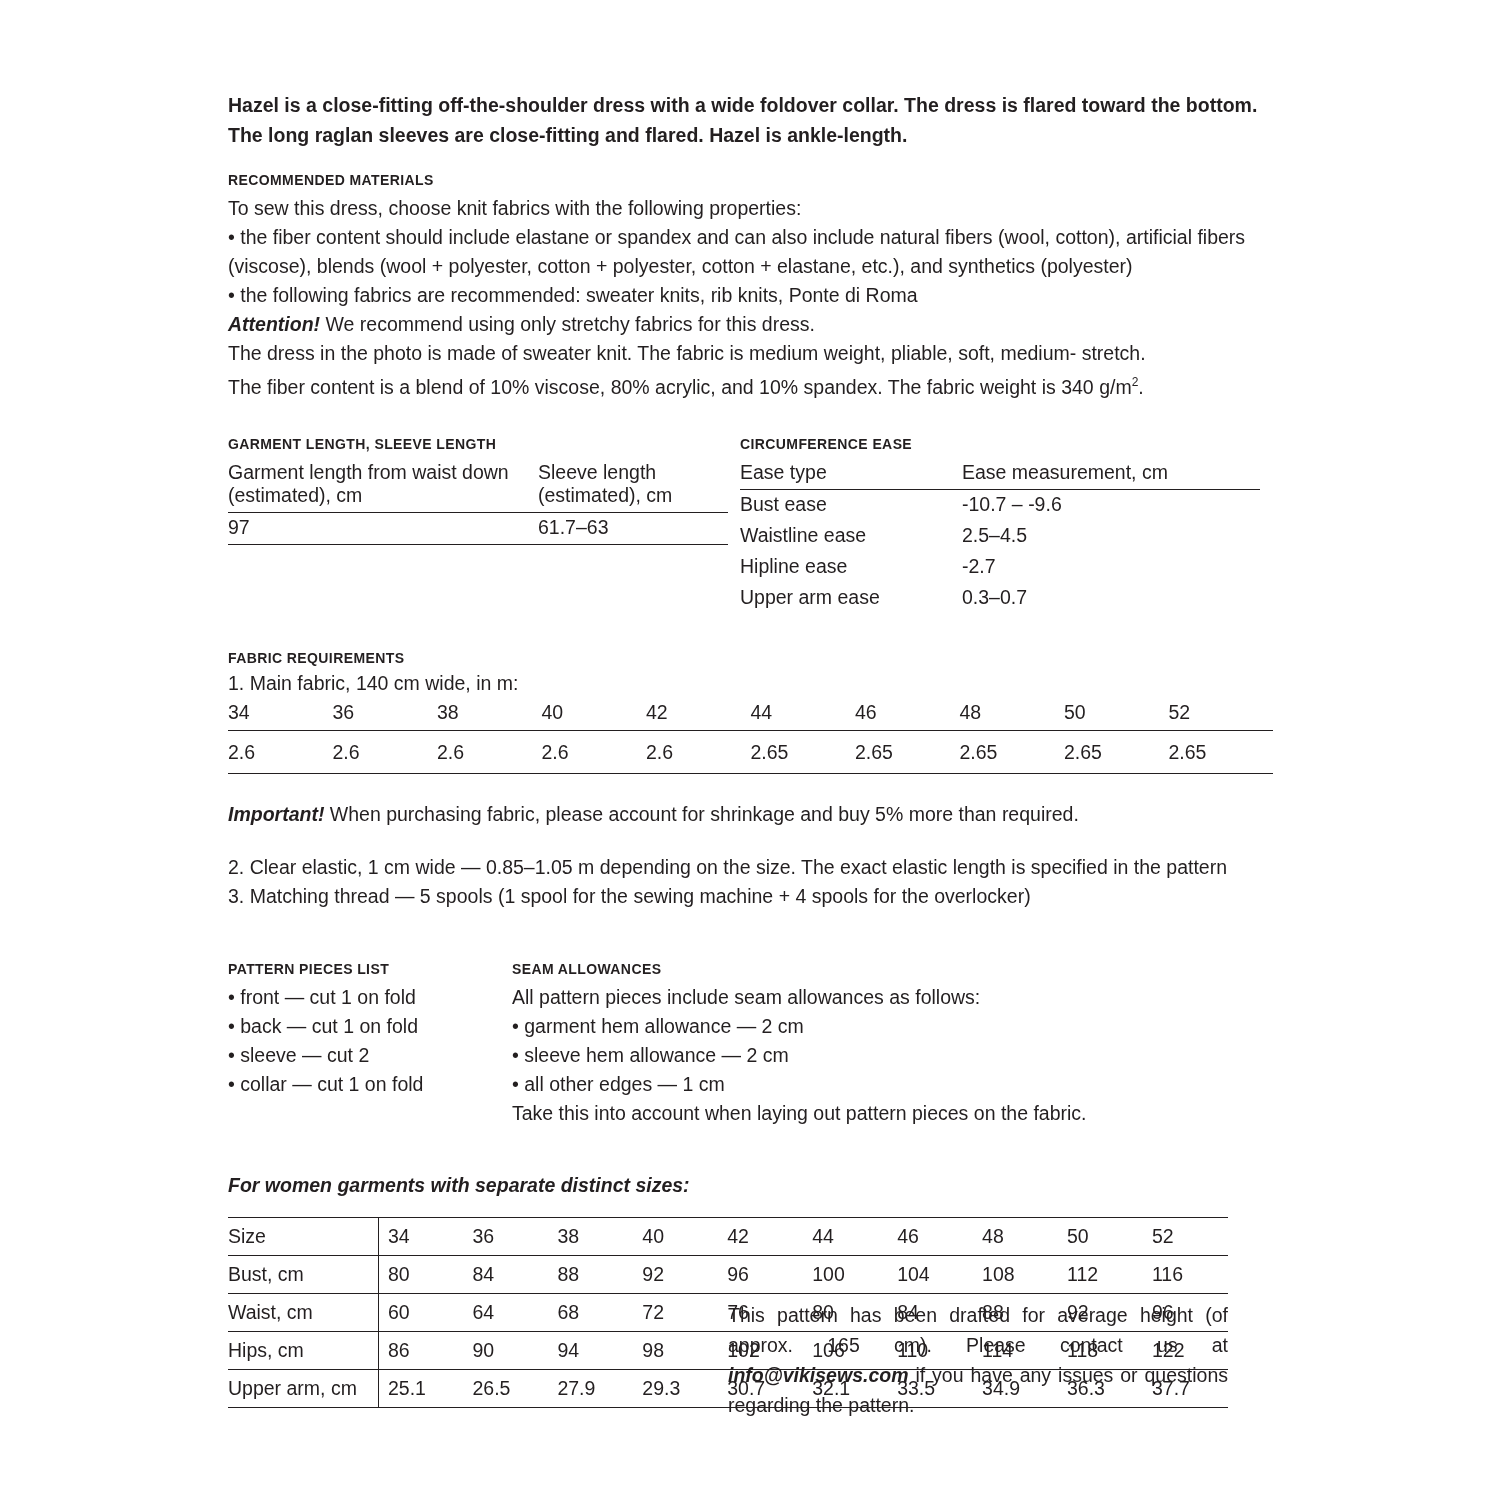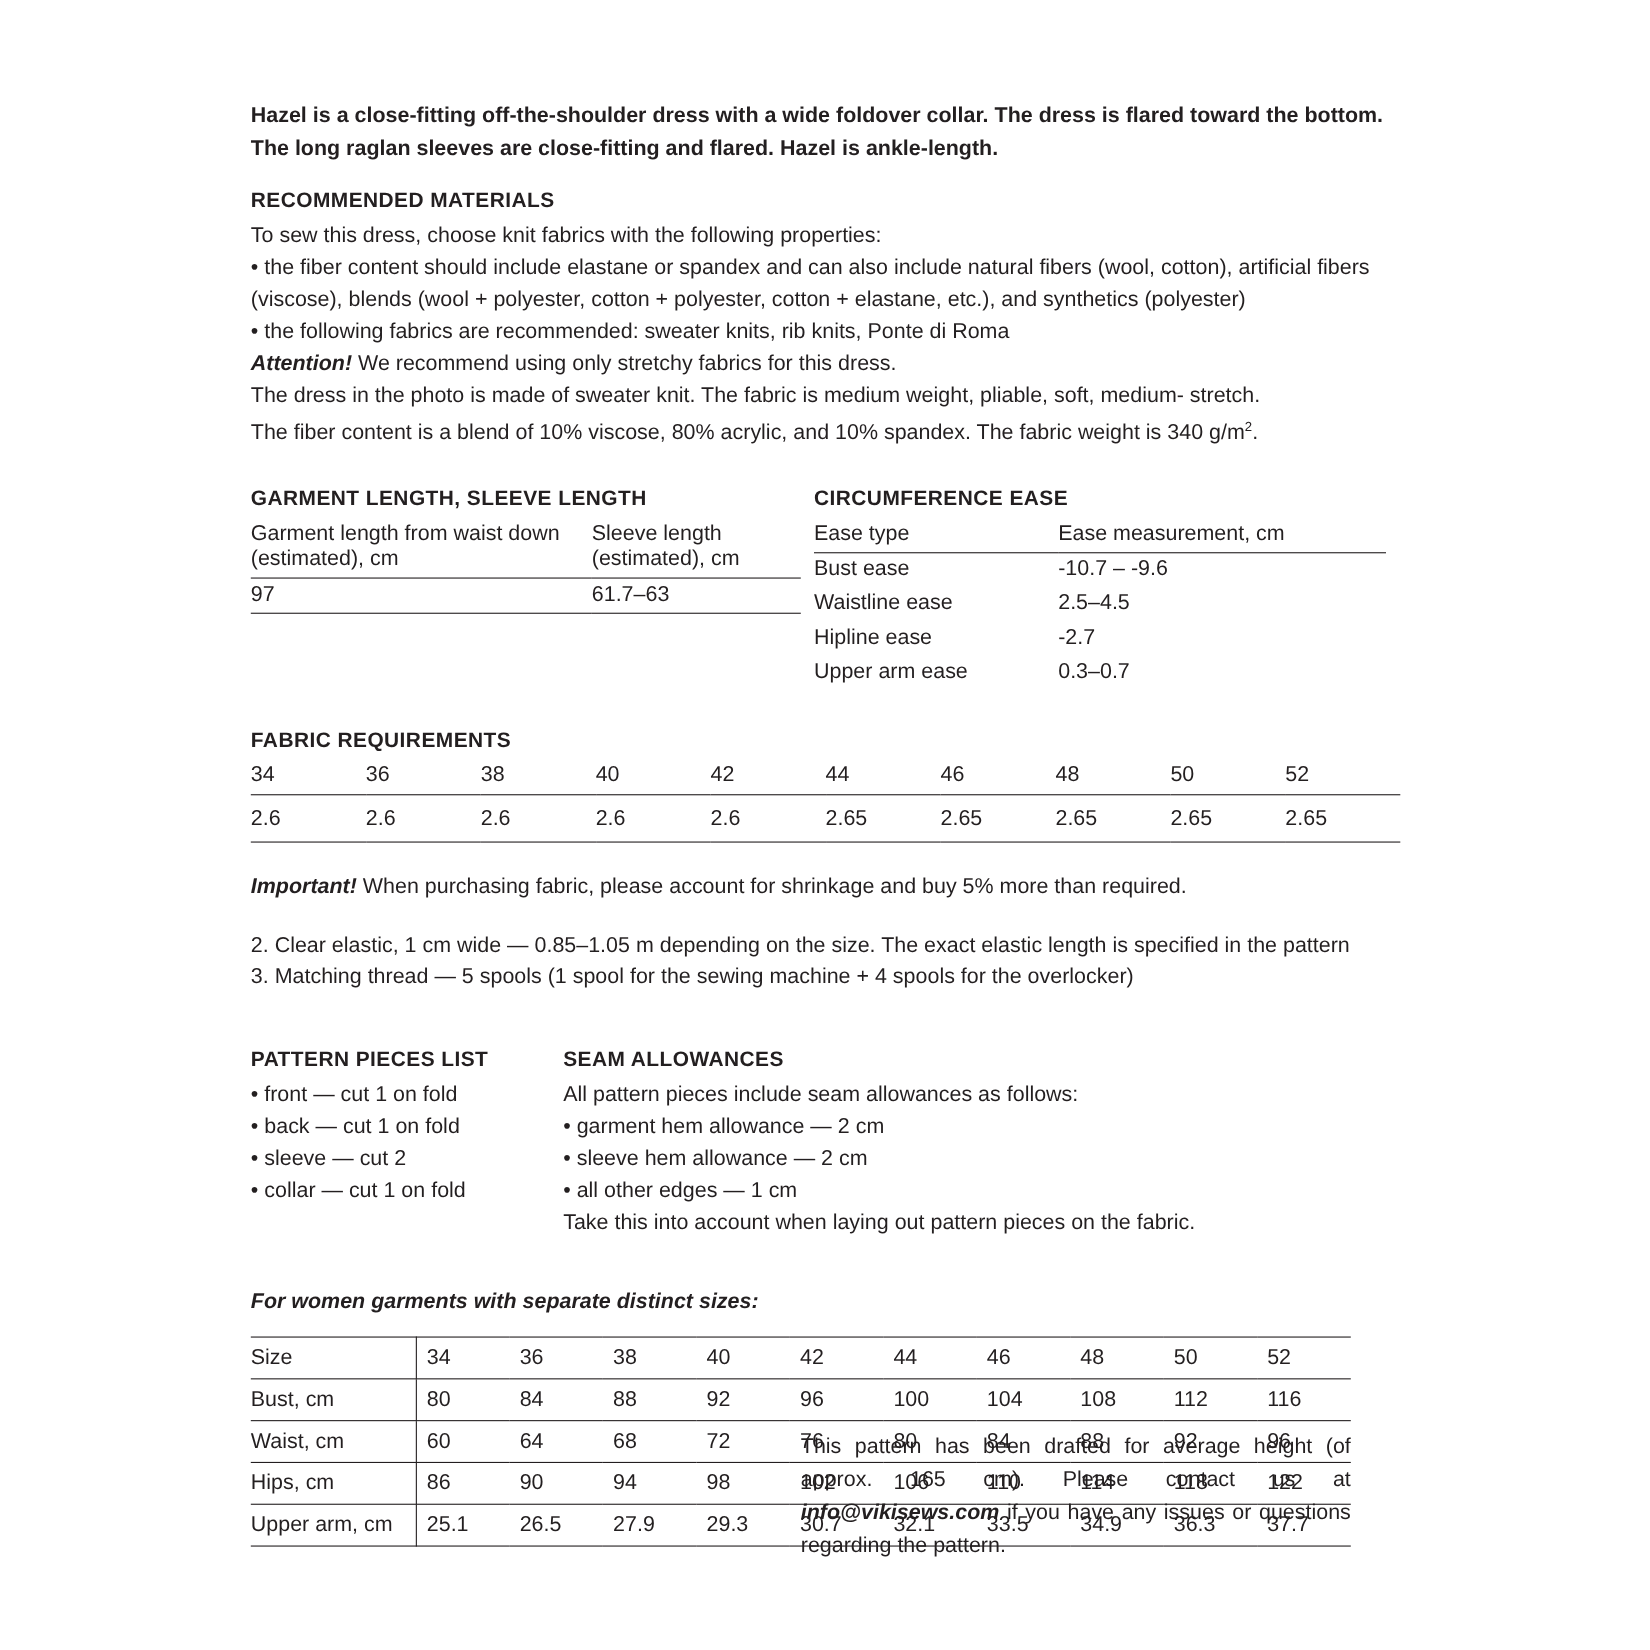--- a/index.html
+++ b/index.html
@@ -22,21 +22,21 @@
     padding: 90px 225px 0 228px;
   }
   .intro {
     font-size: 19.5px;
     line-height: 30px;
     margin: 0 0 22px 0;
     max-width: 1048px;
     font-weight: bold;
   }
   h2.sec {
-    font-size: 19px;
+    font-size: 14px;
     font-weight: bold;
     letter-spacing: 0.4px;
     margin: 0 0 6px 0;
     text-transform: uppercase;
   }
   .line {
     font-size: 19.5px;
     line-height: 29px;
     margin: 0;
     max-width: 1050px;
@@ -211,20 +211,21 @@
           <td class="ease-c1">Upper arm ease</td>
           <td>0.3–0.7</td>
         </tr>
       </tbody>
         </table>
     </div>
   </div>
 
   <div>
     <h2 class="sec fabreq">FABRIC REQUIREMENTS</h2>
+    <p class="fabline">1. Main fabric, 140 cm wide, in m:</p>
     <table class="sizes-fab">
       <tbody>
           <tr class="hdr">
         <td>34</td>
         <td>36</td>
         <td>38</td>
         <td>40</td>
         <td>42</td>
         <td>44</td>
         <td>46</td>

